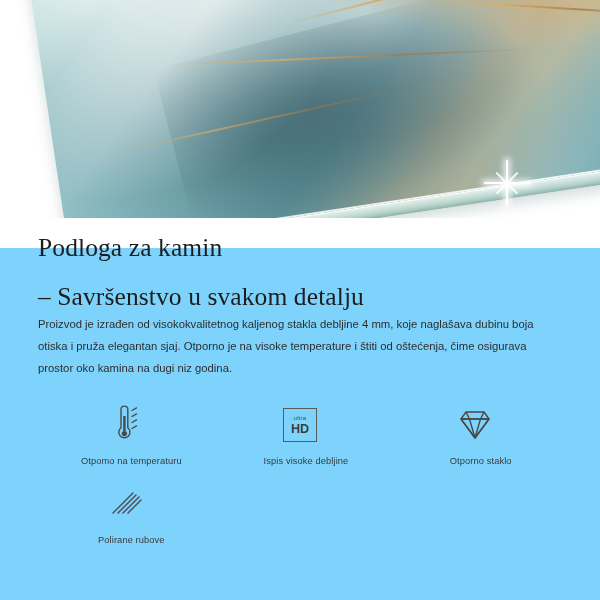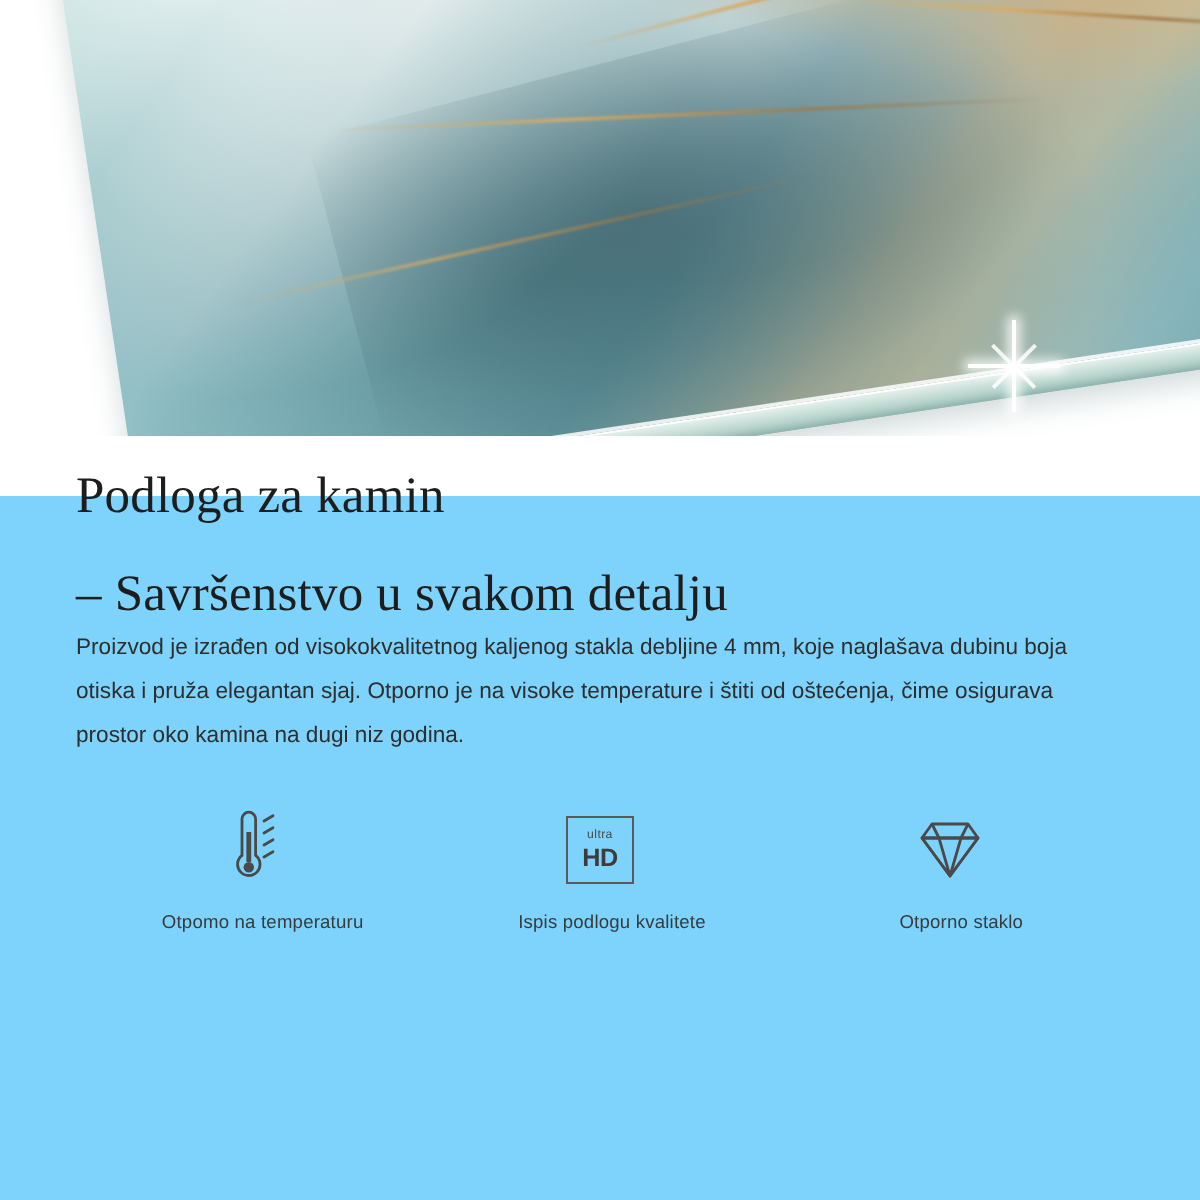--- a/index.html
+++ b/index.html
@@ -274,32 +274,43 @@
         <div class="cap">Otpomo na temperaturu</div>
       </div>
 
       <div class="feature">
         <div class="ico">
           <div class="ultrahd">
             <div class="u">ultra</div>
             <div class="hd">HD</div>
           </div>
         </div>
-        <div class="cap">Ispis podlogu kvalitete</div>
+        <div class="cap">Ispis visoke debljine</div>
       </div>
 
 
       <div class="feature">
         <div class="ico">
           <svg width="42" height="38" viewBox="0 0 42 38" fill="none" stroke="#4a4a4a" stroke-width="1.4">
             <path d="M7 13h28L21 32z" stroke-linejoin="round"></path>
             <path d="M12 6h18l5 7H7z" stroke-linejoin="round"></path>
             <path d="M7 13l14 19L35 13M15.5 13L21 32M26.5 13L21 32M12 6l3.5 7M30 6l-3.5 7" stroke-linejoin="round"></path>
           </svg>
         </div>
         <div class="cap">Otporno staklo</div>
       </div>
 
+      <div class="feature">
+        <div class="ico">
+          <svg width="40" height="36" viewBox="0 0 40 36" fill="none" stroke="#4a4a4a" stroke-width="1.4">
+            <path d="M8 27L28 7" stroke-linecap="round"></path>
+            <path d="M13 27L31 9" stroke-linecap="round"></path>
+            <path d="M18 27L34 11" stroke-linecap="round"></path>
+            <path d="M23 27L36 14" stroke-linecap="round"></path>
+          </svg>
+        </div>
+        <div class="cap">Polirane rubove</div>
+      </div>
 
 
     </div>
   </div>
 </div>
 
 </body></html>

